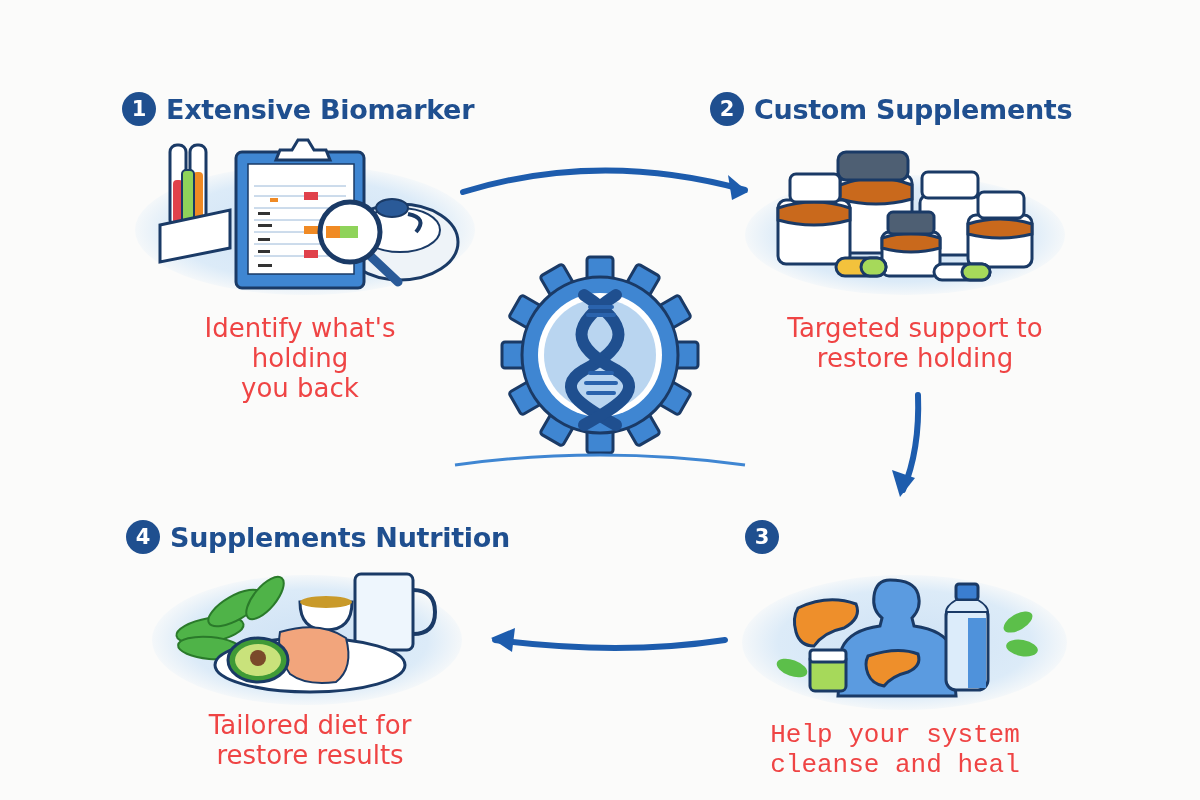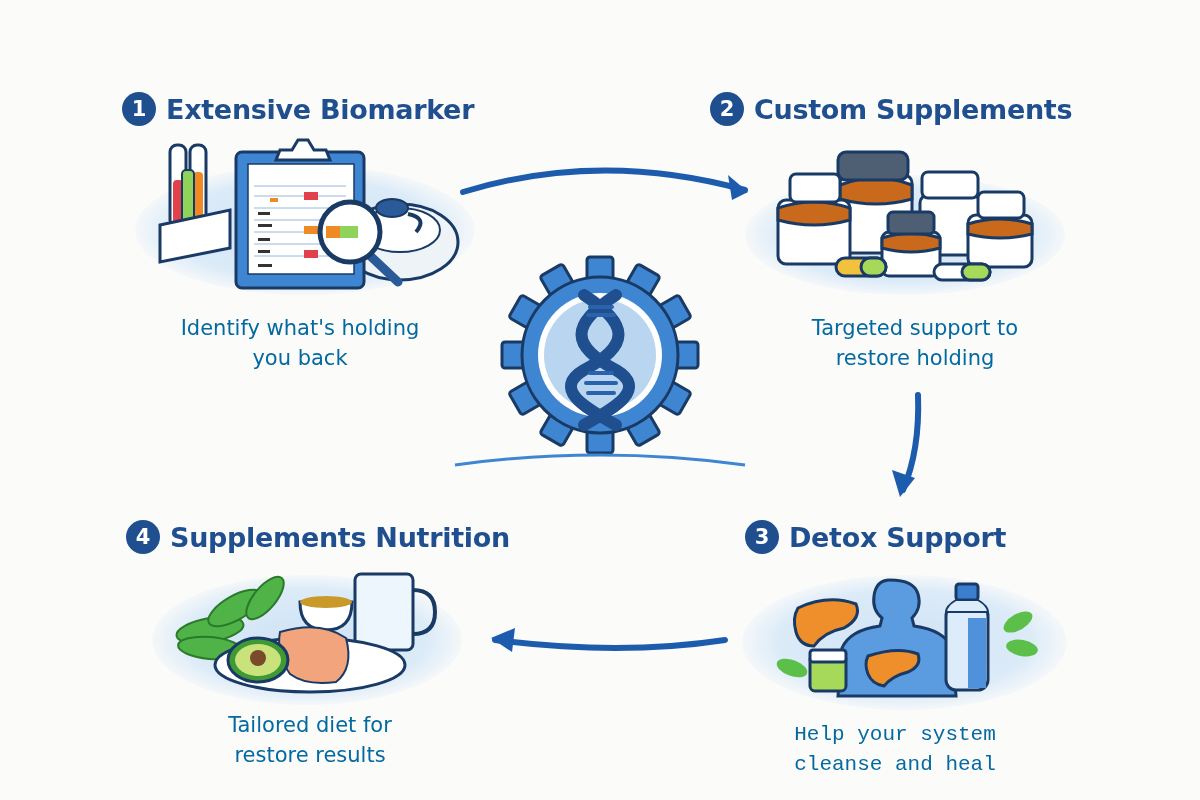--- a/index.html
+++ b/index.html
@@ -13,22 +13,22 @@
     position: absolute; display: flex; align-items: center; gap: 10px;
     color: #1f4f8f; font-weight: bold; font-size: 27px; letter-spacing: -0.3px;
     font-family: "DejaVu Sans", sans-serif; white-space: nowrap;
   }
   .badge {
     width: 34px; height: 34px; border-radius: 50%;
     background: #1f4f8f; color: #fff; font-size: 21px; font-weight: bold;
     display: flex; align-items: center; justify-content: center;
   }
   .caption {
-    position: absolute; text-align: center; color: #0369a1;
-    font-size: 21px; line-height: 30px; font-family: "DejaVu Sans", sans-serif;
+    position: absolute; text-align: center; color: #ef4444;
+    font-size: 26px; line-height: 30px; font-family: "DejaVu Sans", sans-serif;
   }
   .blob {
     position: absolute; border-radius: 50%;
     background: radial-gradient(ellipse at center, #cfe2f5 0%, #dcebf8 55%, rgba(220,235,248,0.0) 75%);
   }
   svg { overflow: visible; }
 </style>
 </head>
 <body>
 
@@ -130,21 +130,20 @@
   </g>
 </svg>
 
 <div class="caption" style="left:770px; top:313px; width:290px;">
   <div>Targeted support to</div>
   <div>restore holding</div>
 </div>
 
 <div class="step-heading" style="left:745px; top:520px;">
   <div class="badge">3</div>
-  <span>Detox Support</span>
 </div>
 
 <div class="blob" style="left:742px; top:575px; width:325px; height:135px;"></div>
 <svg class="abs" style="left:740px; top:560px;" width="330" height="150">
 
   <path d="M150 20 q-14 0 -16 16 q-2 14 8 22 l-2 8 q-30 4 -38 22 l-4 48 h118 l-4 -48 q-8 -18 -38 -22 l-2 -8 q10 -10 6 -24 q-4 -14 -28 -14 z" fill="#5b9be0" stroke="#1a3a66" stroke-width="3"></path>
 
   <path d="M58 48 q30 -14 58 -4 q6 14 -12 24 q-20 4 -30 18 q-14 0 -18 -14 q-4 -14 2 -24 z" fill="#ee8f2b" stroke="#1a3a66" stroke-width="3"></path>
   <path d="M128 96 q30 -10 50 -2 q4 12 -10 18 q-16 4 -24 14 q-12 -2 -16 -12 q-4 -10 0 -18 z" fill="#ee8f2b" stroke="#1a3a66" stroke-width="3"></path>
 

